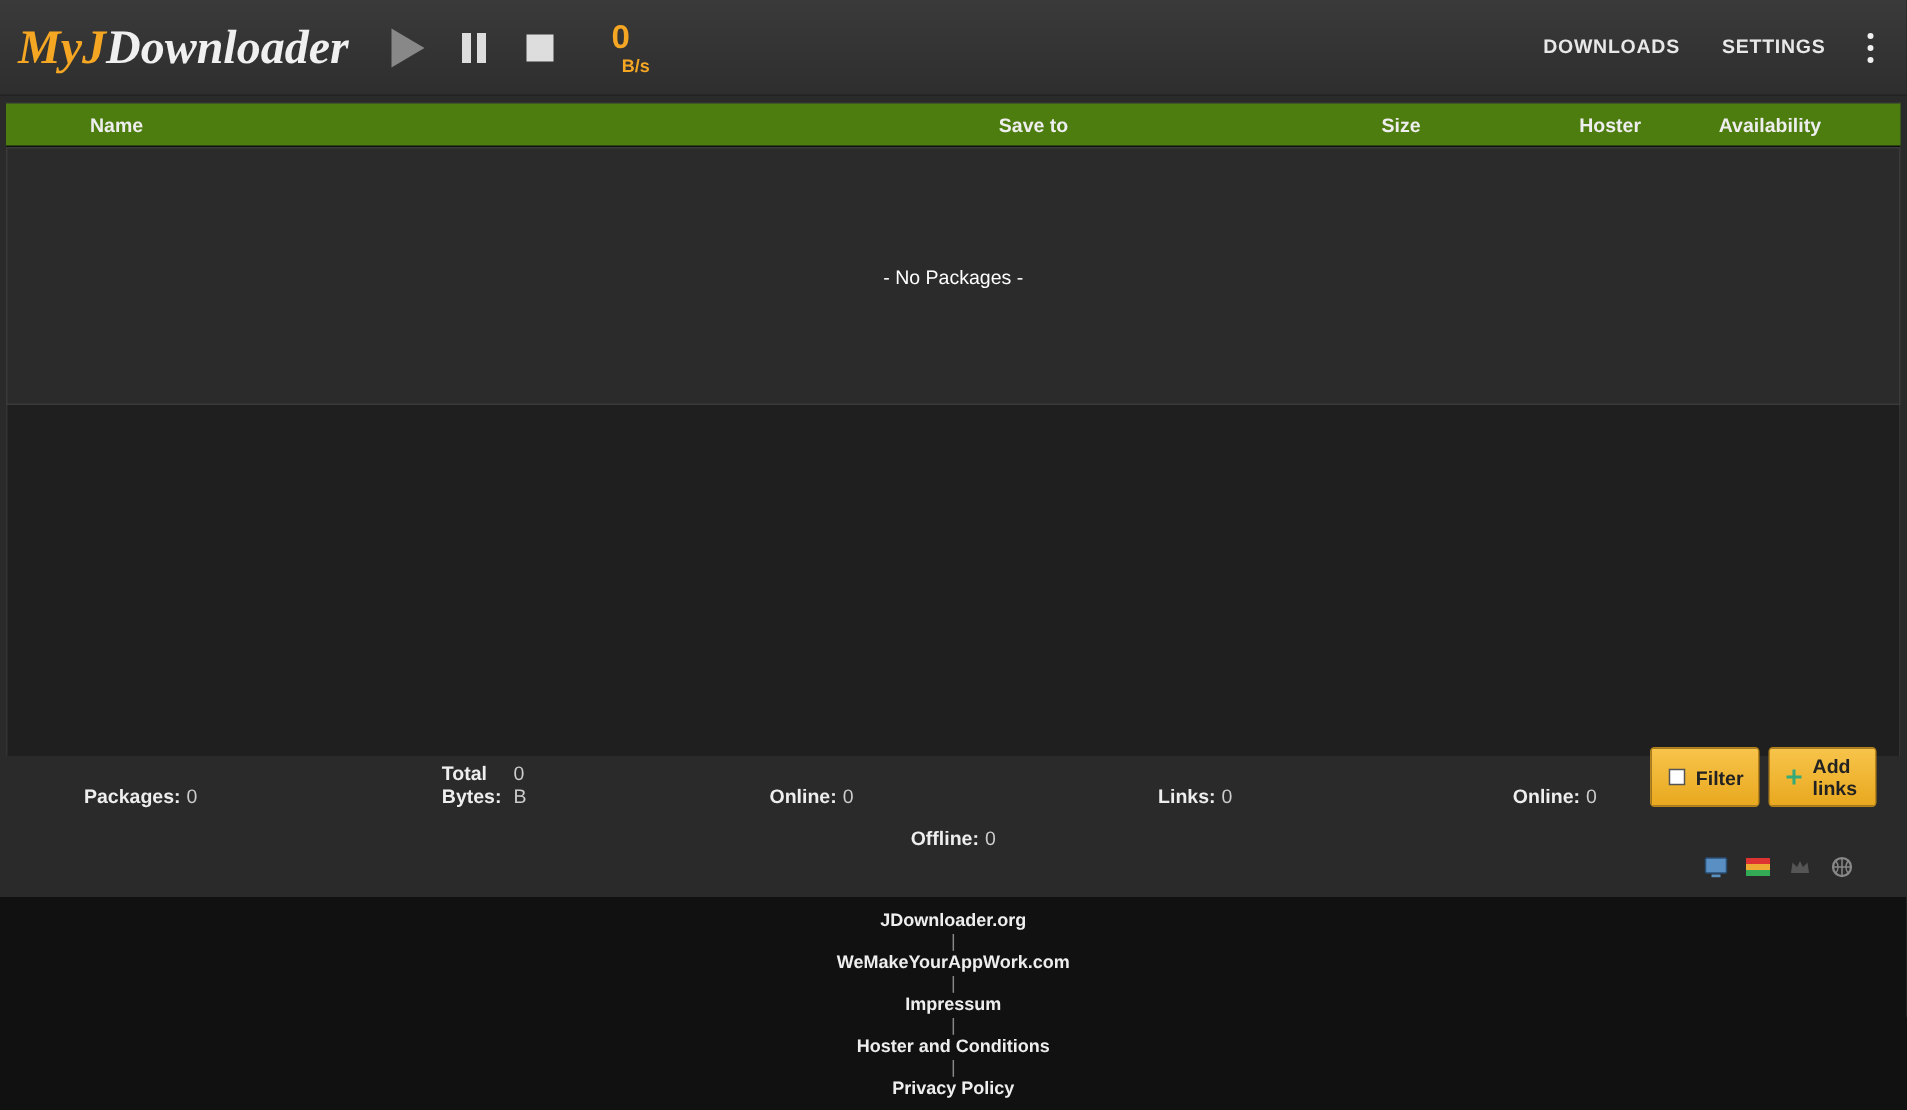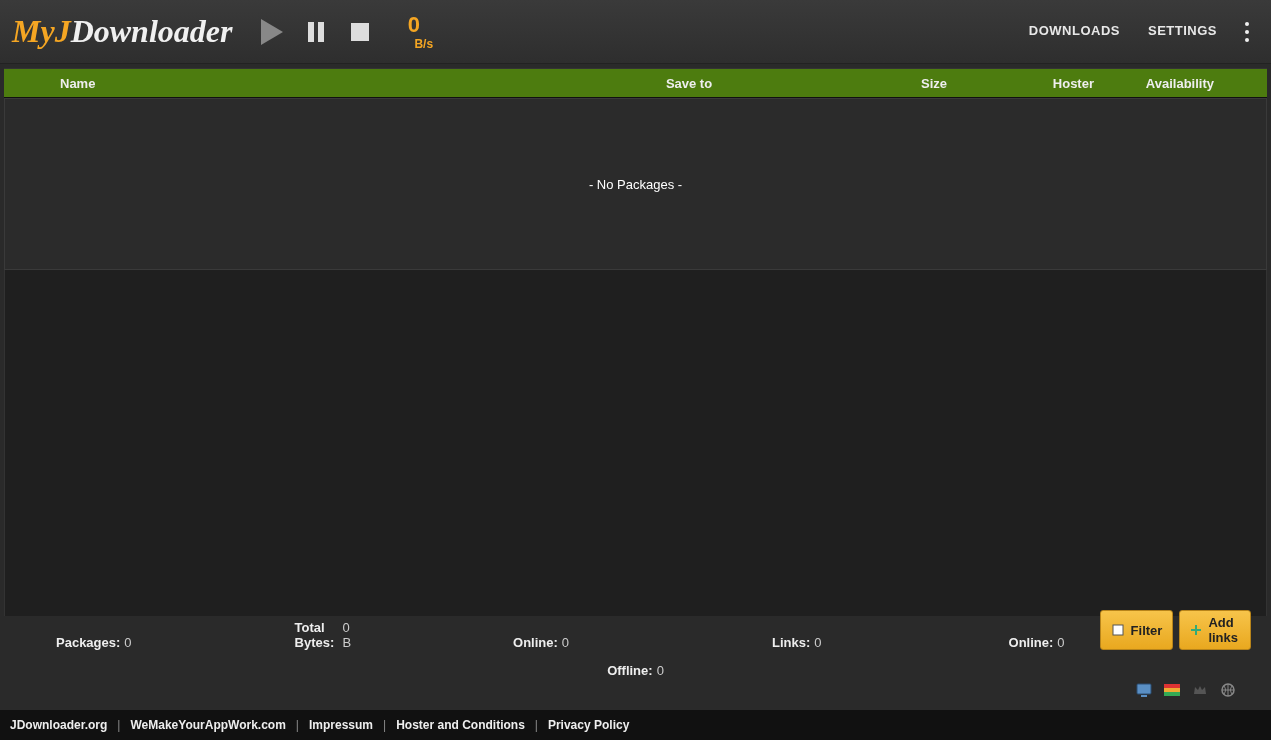--- a/index.html
+++ b/index.html
@@ -180,20 +180,21 @@
 .mini-icon { width: 18px; height: 16px; cursor: pointer; display:flex; align-items:center; justify-content:center; }
 
 .footer {
   background: #111;
   padding: 8px 10px;
   font-size: 12px;
   color: #ccc;
   display: flex;
   align-items: center;
   flex-wrap: wrap;
+  flex-direction: column;
 }
 .footer a { color: #eee; font-weight: bold; text-decoration: none; cursor: pointer; }
 .footer .sep { color: #888; margin: 0 10px; }
 .footer .copy { color: #aaa; margin-left: 6px; font-weight: normal; }
 </style>
 </head>
 <body>
 
 <div class="header">
   <div class="logo">

